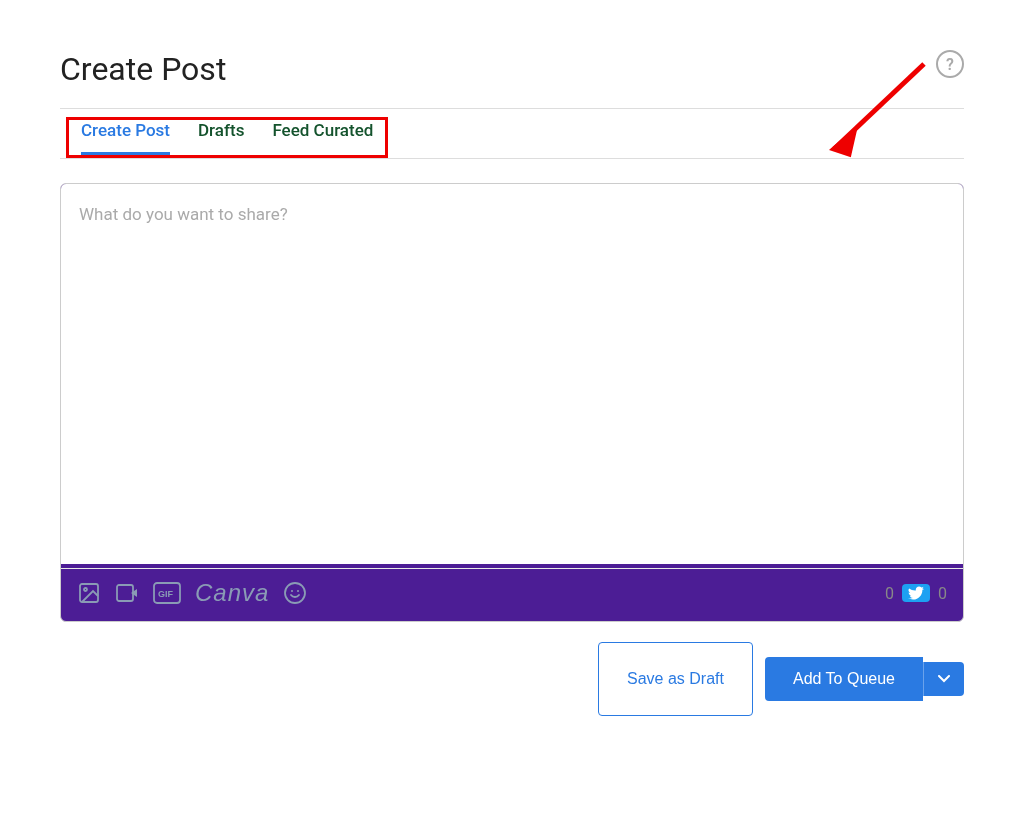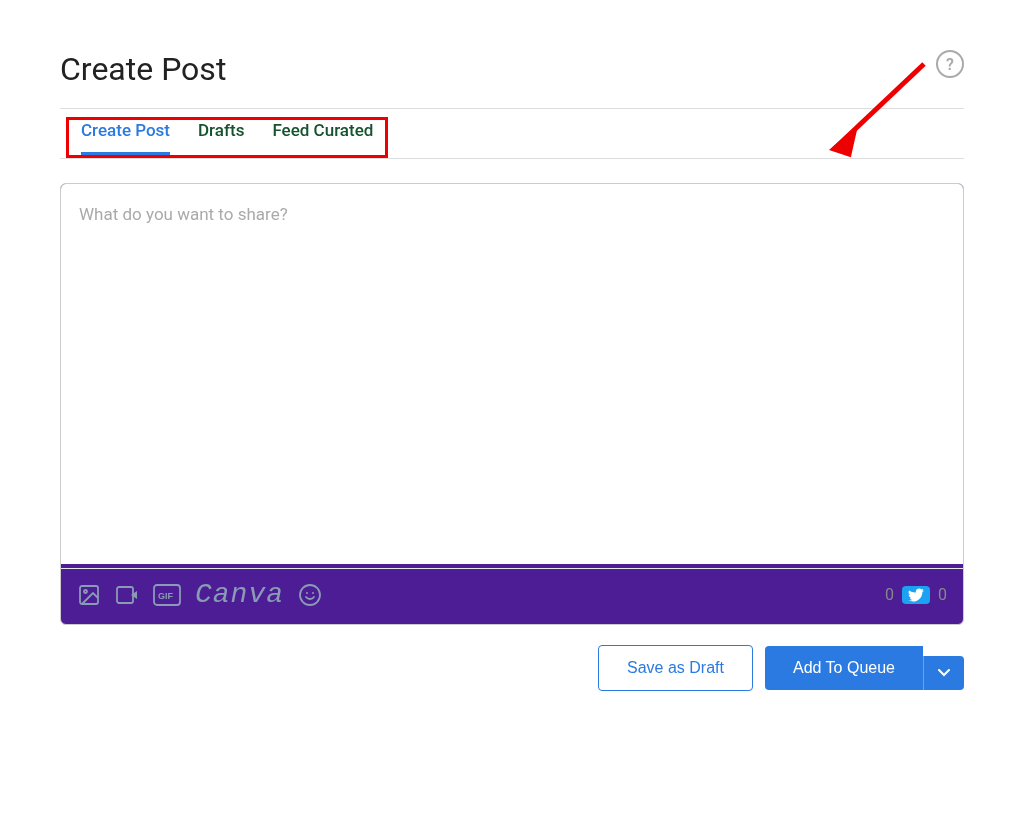--- a/index.html
+++ b/index.html
@@ -114,22 +114,22 @@
 
     .toolbar-icon {
       color: #8a9bb5;
       font-size: 22px;
       cursor: pointer;
       display: flex;
       align-items: center;
     }
 
     .canva-text {
-      font-family: Liberation Mono, monospace;
-      font-size: 28px;
+      font-family: Liberation Sans, sans-serif;
+      font-size: 24px;
       color: #8a9bb5;
       font-style: italic;
       cursor: pointer;
       letter-spacing: 1px;
     }
 
     .toolbar-right {
       display: flex;
       align-items: center;
       gap: 8px;
@@ -154,31 +154,31 @@
       justify-content: flex-end;
       align-items: center;
       gap: 12px;
       margin-top: 20px;
     }
 
     .btn-draft {
       border: 1px solid #2a7ae2;
       color: #2a7ae2;
       background: #fff;
-      padding: 13px 28px;
+      padding: 27px 28px;
       font-size: 16px;
       border-radius: 4px;
       cursor: pointer;
       font-weight: 500;
       white-space: nowrap;
     }
 
     .btn-queue-group {
       display: flex;
-      align-items: flex-end;
+      align-items: center;
     }
 
     .btn-queue {
       background: #2a7ae2;
       color: #fff;
       border: none;
       padding: 13px 28px;
       font-size: 16px;
       border-radius: 4px 0 0 4px;
       cursor: pointer;

